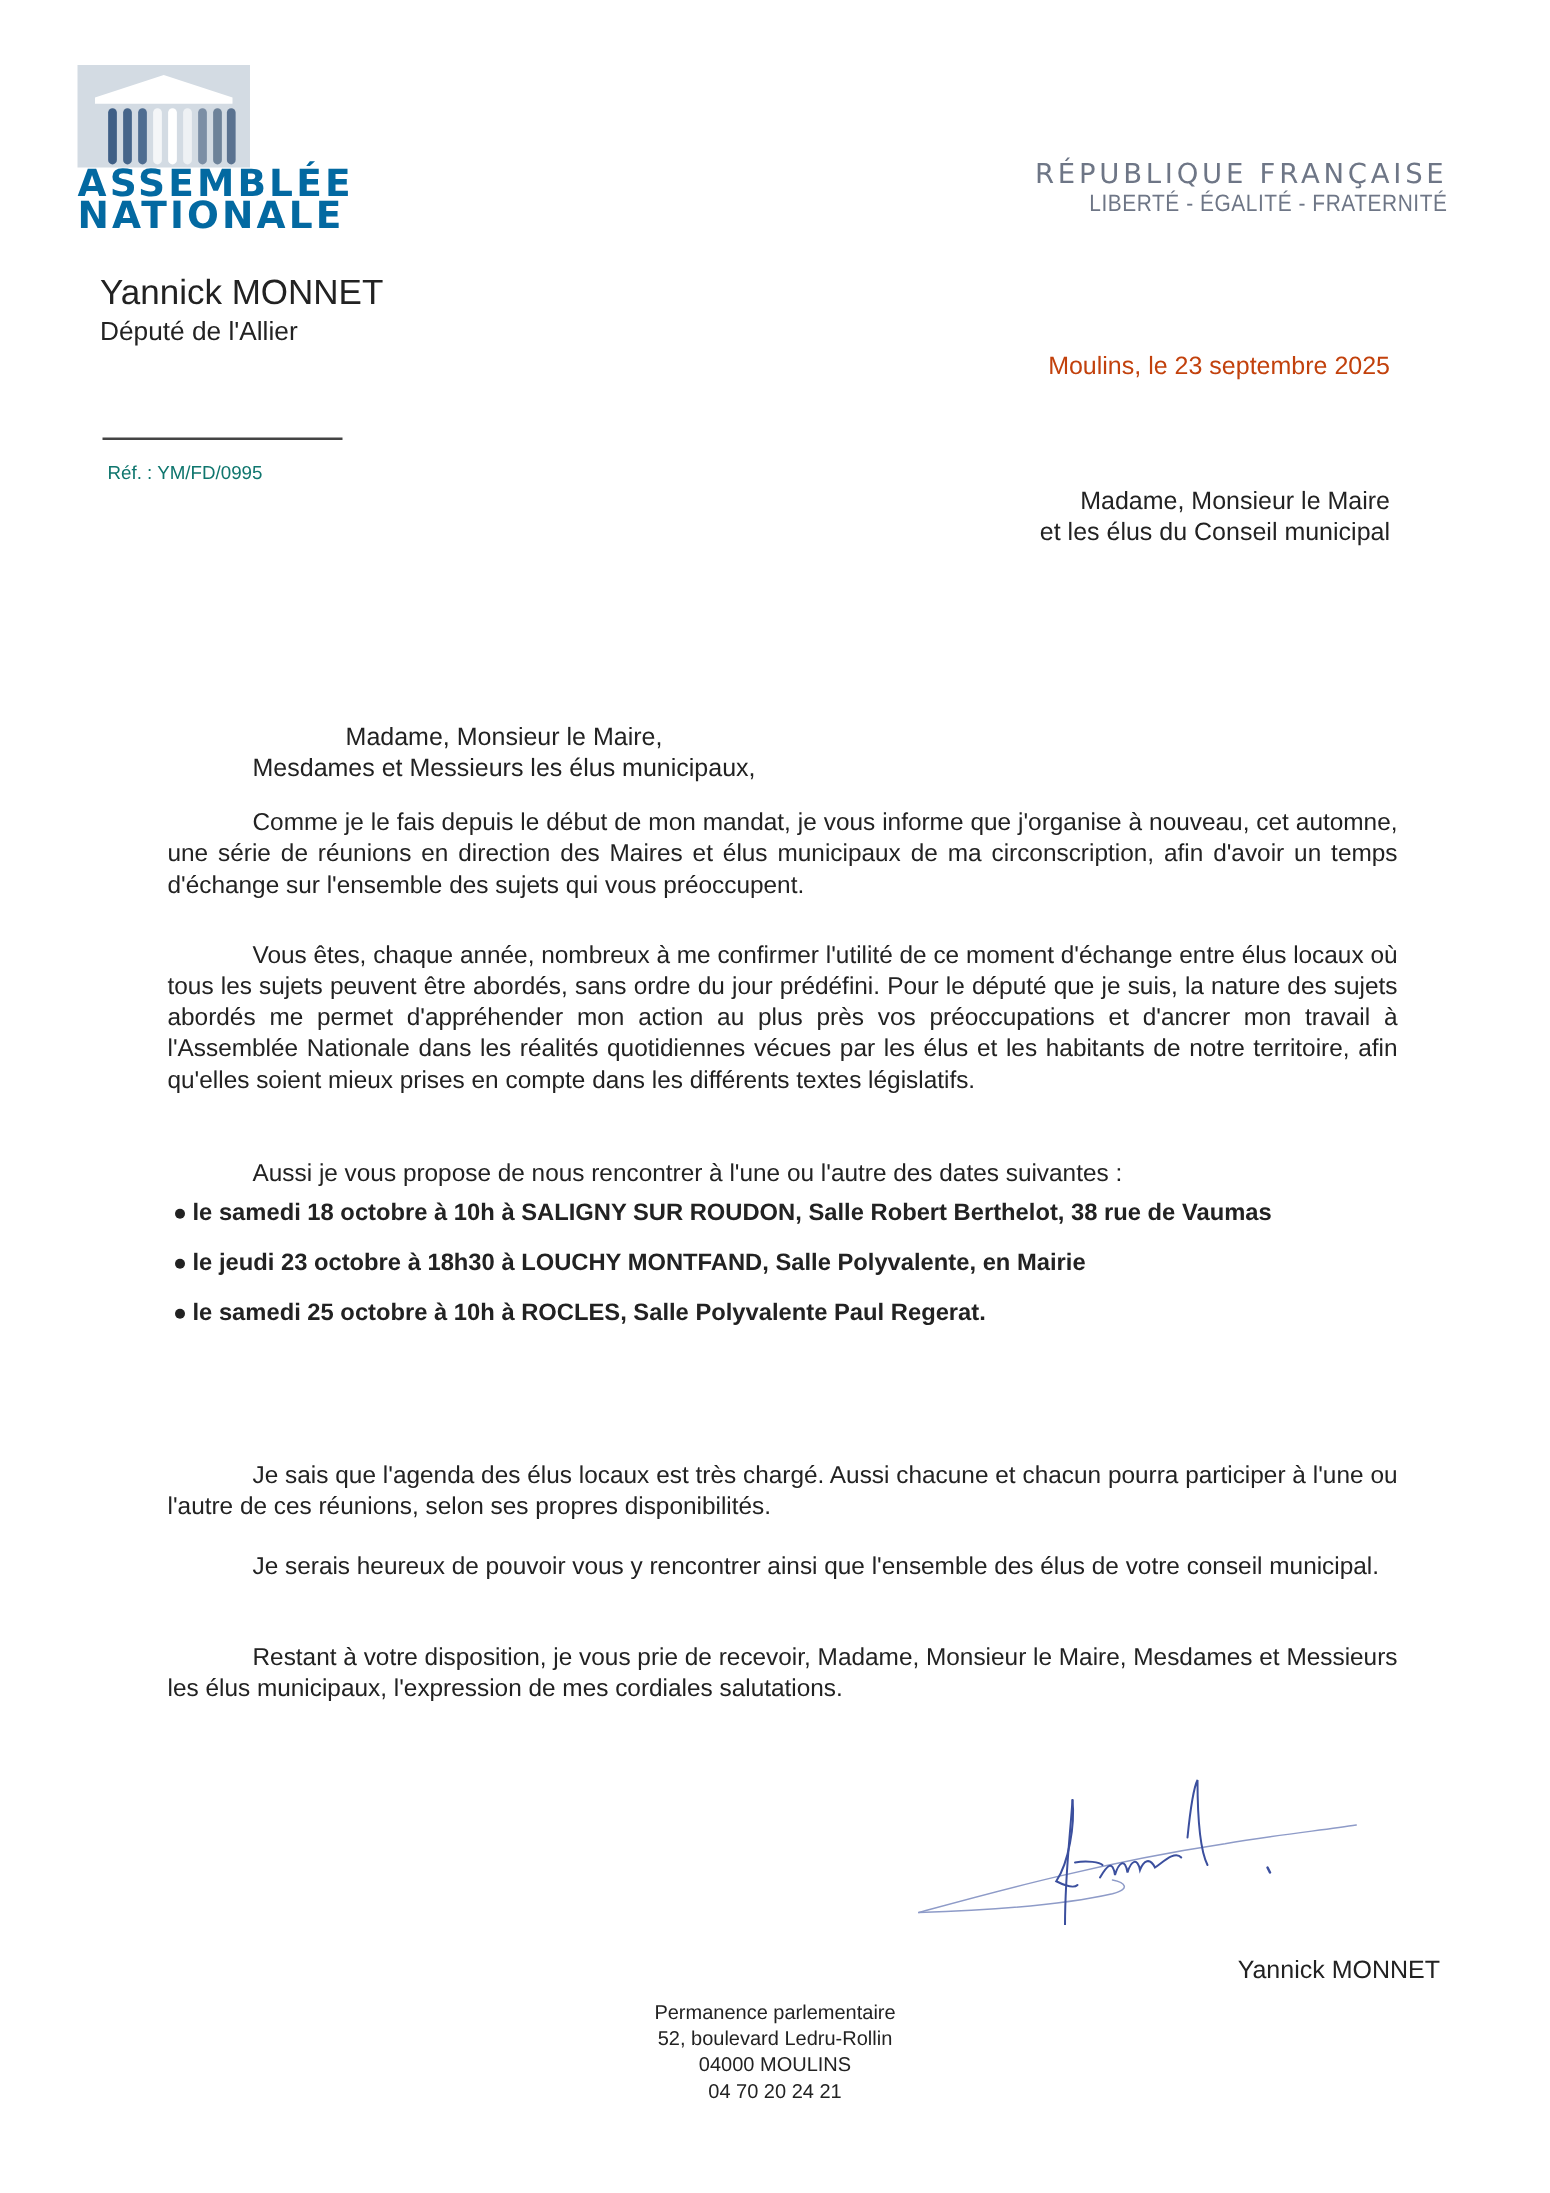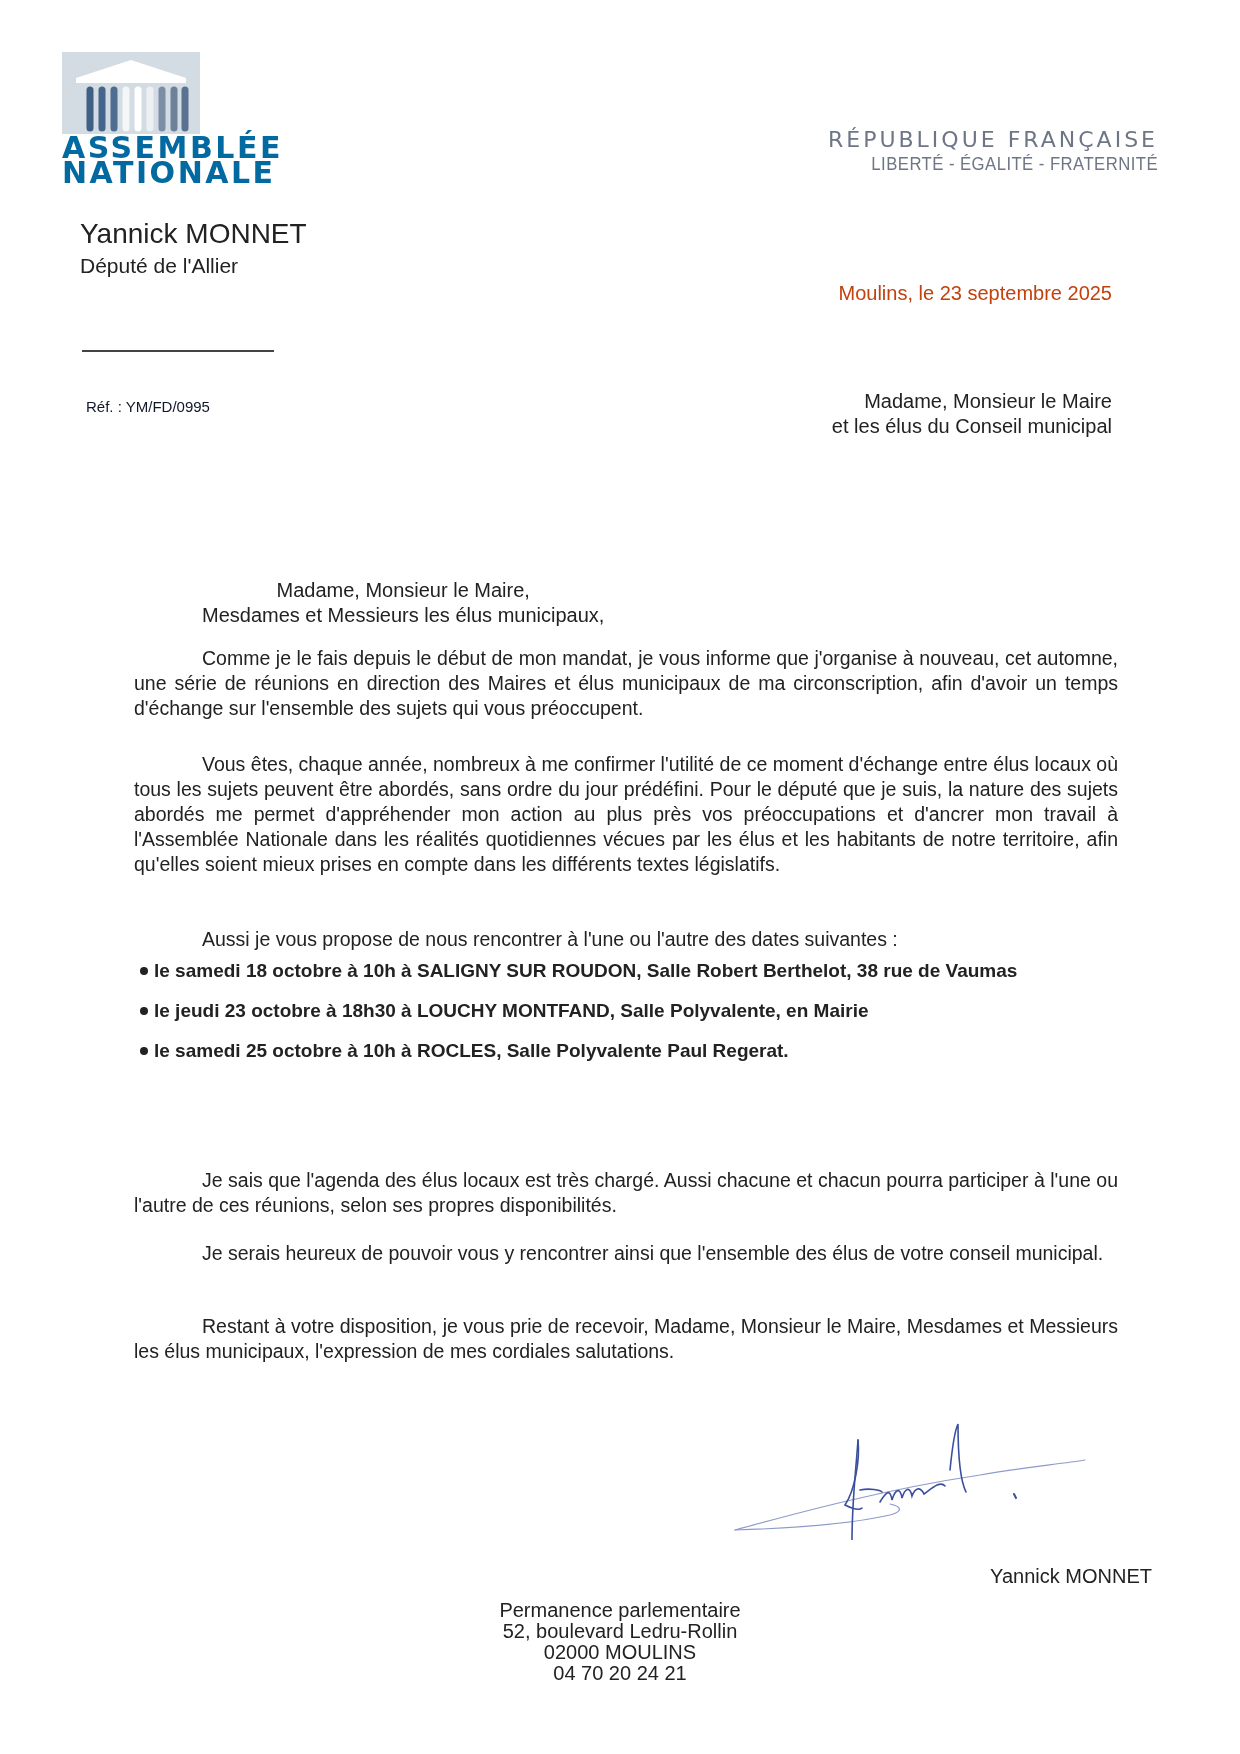--- a/index.html
+++ b/index.html
@@ -14,21 +14,21 @@
                letter-spacing:2.5px; line-height:23px; margin-top:2px; font-weight:700; }
 
   
   .rep { right:82px; top:128px; text-align:right; color:#6e7686; }
   .rep-1 { font-family:"DejaVu Sans", sans-serif; font-size:22px; letter-spacing:3px; line-height:24px; }
   .rep-2 { font-family:"Liberation Sans", sans-serif; font-size:19px; letter-spacing:0.5px; line-height:24px; transform:scaleX(0.88); transform-origin:right; }
 
   .sender-name { left:80px; top:218px; font-size:28px; color:#222; }
   .sender-title { left:80px; top:254px; font-size:21px; color:#222; }
   .sep { left:82px; top:350px; width:192px; height:2px; background:#444; }
-  .ref { left:86px; top:370px; font-size:15px; color:#0f172a;margin-top:28px; }
+  .ref { left:86px; top:370px; font-size:15px; color:#0f766e; }
 
   .date { right:128px; top:282px; font-size:20px; color:#c2410c; }
   .recipient { right:128px; top:389px; text-align:right; font-size:20px; line-height:25px; color:#222; }
 
   .salutation { left:202px; top:578px; font-size:20px; line-height:25px; color:#222;text-align:center; }
 
   .body { left:134px; width:984px; font-size:19.5px; line-height:25px; text-align:justify; color:#222; }
   .body p { margin:0; text-indent:68px; }
   .p1 { top:646px; }
   .p2 { top:752px; }
@@ -38,21 +38,21 @@
   .meeting { height:40px; line-height:30px; display:flex; align-items:center; }
   .bullet { display:inline-block; width:8px; height:8px; border-radius:50%; background:#222; margin-right:6px; }
 
   .p4 { top:1168px; }
   .p5 { top:1241px; }
   .p6 { top:1314px; }
 
   .signature { left:730px; top:1420px; width:370px; height:120px; }
   .sign-name { right:88px; top:1565px; font-size:20px; color:#222; }
 
-  .footer { left:0; width:1240px; top:1600px; text-align:center; font-size:20px; line-height:21px; color:#222; }
+  .footer { left:0; width:1240px; top:1600px; text-align:center; font-size:16px; line-height:21px; color:#222; }
 </style>
 </head>
 <body>
 
 <div class="abs logo">
   <div class="logo-box">
     <svg width="138" height="82" viewBox="0 0 138 82">
       <polygon points="14,26 69,8 124,26 124,31 14,31" fill="#ffffff"></polygon>
       <g stroke-linecap="round" stroke-width="7">
         <line x1="28" y1="38" x2="28" y2="76" stroke="#3f5f86"></line>
@@ -137,15 +137,15 @@
     <path d="M150,82 C156,72 160,68 162,80 C165,70 170,66 172,78 C175,68 180,66 182,76 C185,68 190,66 194,74 C200,70 210,60 215,66"></path>
     <path d="M220,50 C222,30 225,10 228,4 C228,30 230,60 236,72"></path>
     <path d="M284,74 L286,78" stroke-width="2"></path>
   </svg>
 </div>
 <div class="abs sign-name">Yannick MONNET</div>
 
 <div class="abs footer">
   <div>Permanence parlementaire</div>
   <div>52, boulevard Ledru-Rollin</div>
-  <div>02000 MOULINS</div>
+  <div>04000 MOULINS</div>
   <div>04 70 20 24 21</div>
 </div>
 
 </body></html>

